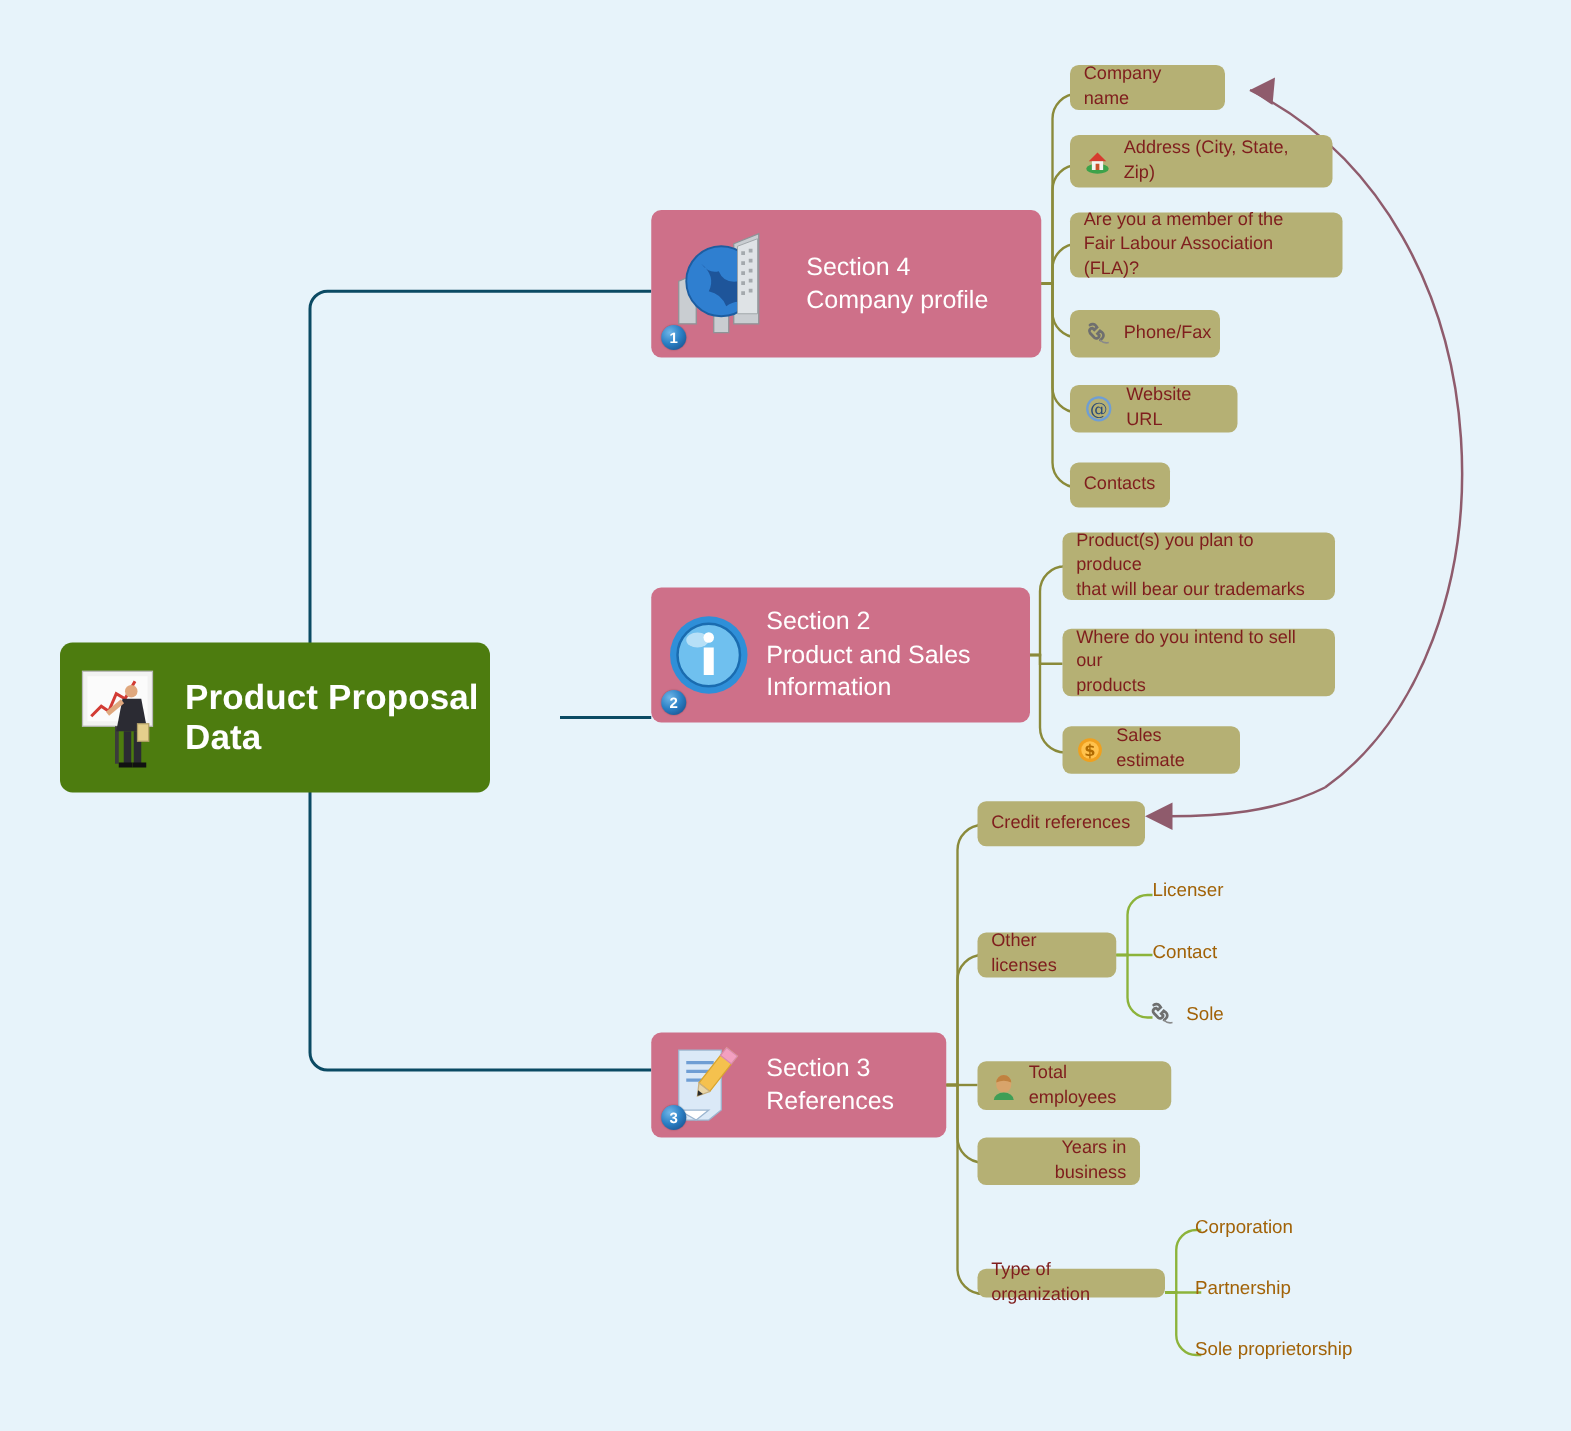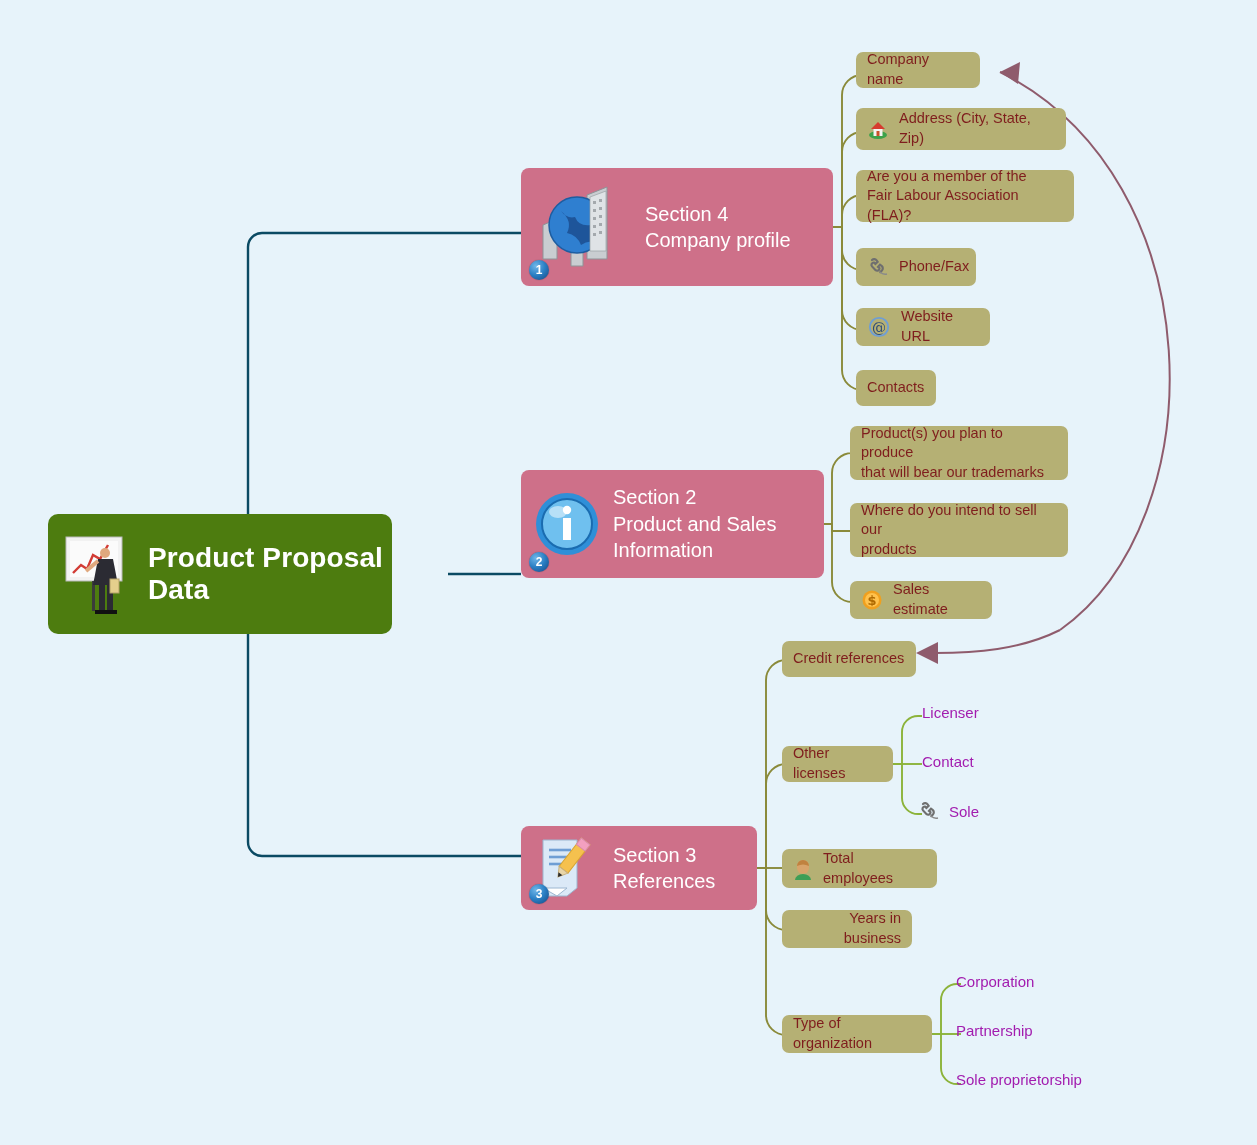--- a/index.html
+++ b/index.html
@@ -68,21 +68,21 @@
     padding: 0 11px;
     color: #7f1d1d;
     font-size: 14.5px;
     line-height: 1.35;
   }
   .sub .txt { white-space: pre-line; }
   .sub .ico { margin-right: 10px; flex: 0 0 auto; display:flex; align-items:center; }
 
   
   .leaf {
-    color: #a21caf;
+    color: #a16207;
     font-size: 15px;
     display: flex; align-items: center;
     white-space: nowrap;
   }
   .leaf .ico { margin-right: 9px; display:flex; align-items:center; }
 
   .ico svg { display:block; }
 </style>
 </head>
 <body>
@@ -331,21 +331,21 @@
         <path d="M2 22 a8 6 0 0 1 16 0 z" fill="#3f9e56"></path>
       </svg>
     </span>
     <span class="txt">Total employees</span>
   </div>
 
   <div class="node sub" style="left:782px; top:910px; width:130px; height:38px;text-align:right;">
     <span class="txt">Years in business</span>
   </div>
 
-  <div class="node sub" style="left:782px; top:1015px; width:150px; height:38px;">
+  <div class="node sub" style="left:782px; top:1015px; width:150px; height:23px;">
     <span class="txt">Type of organization</span>
   </div>
 
   <div class="node leaf" style="left:956px; top:973px;">
     <span class="txt">Corporation</span>
   </div>
   <div class="node leaf" style="left:956px; top:1022px;">
     <span class="txt">Partnership</span>
   </div>
   <div class="node leaf" style="left:956px; top:1071px;">

